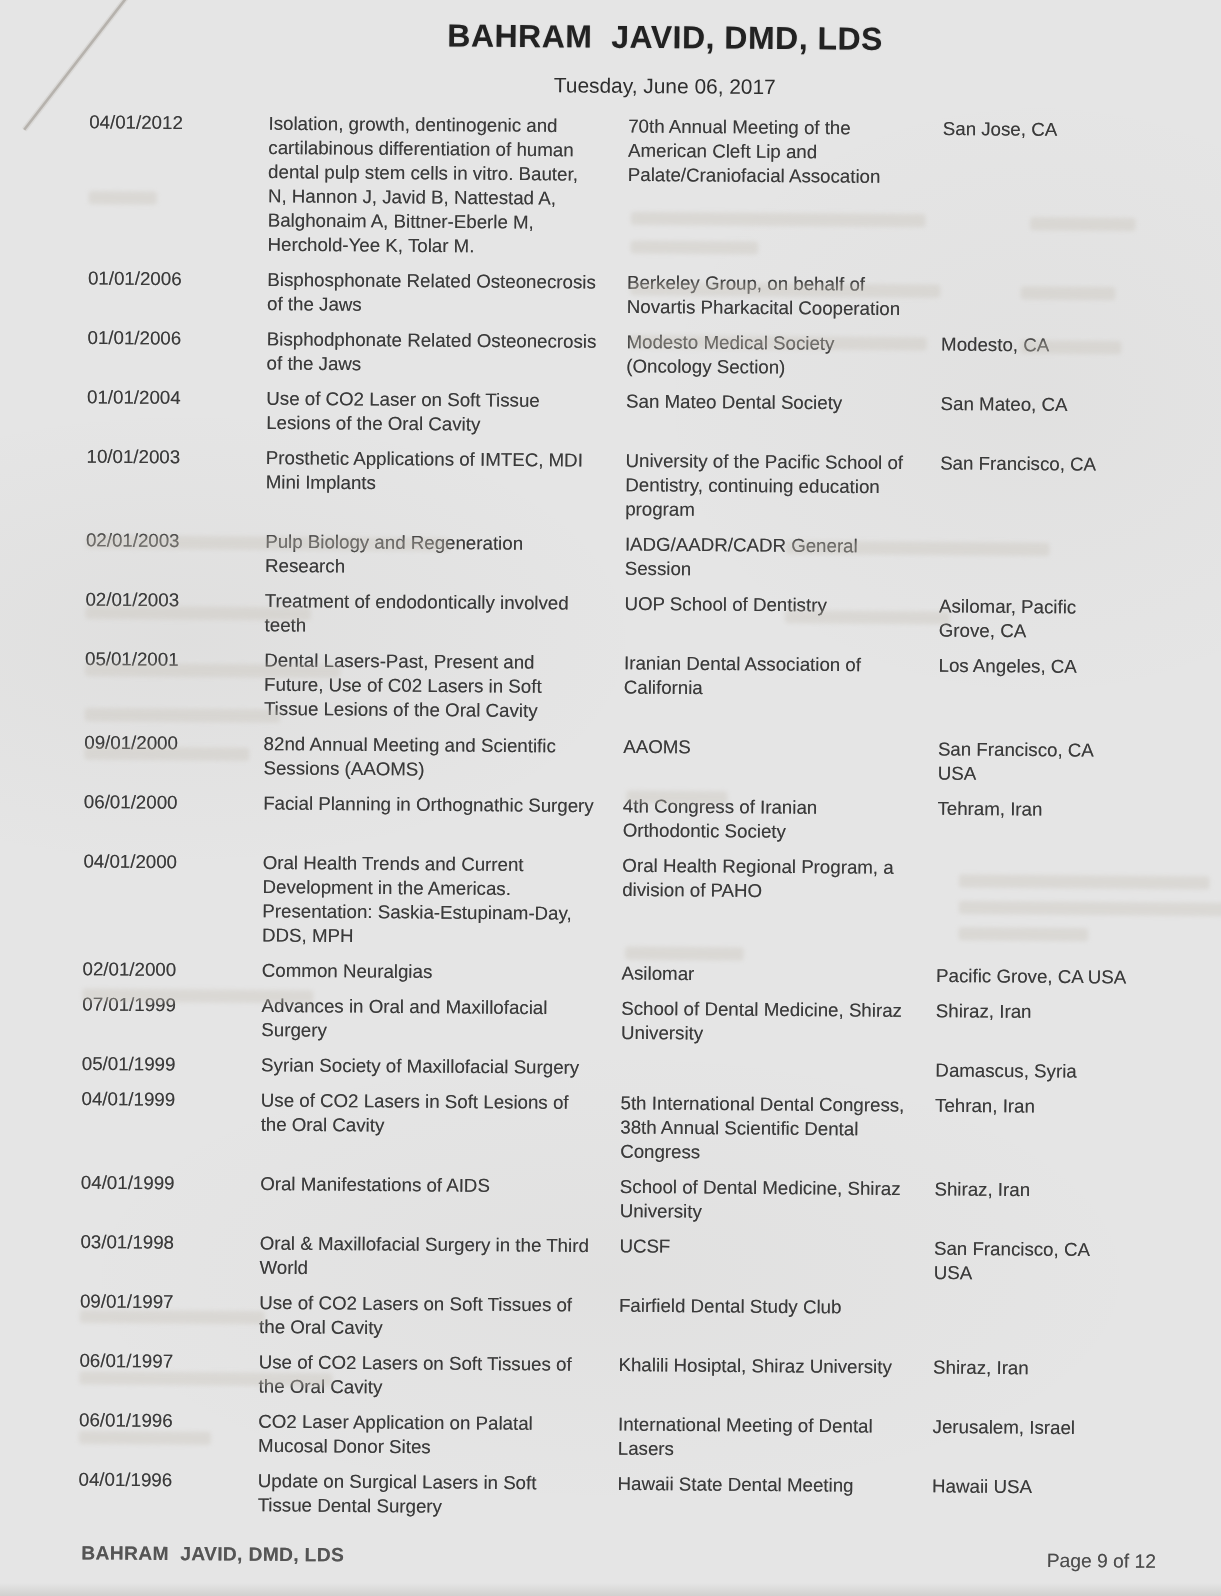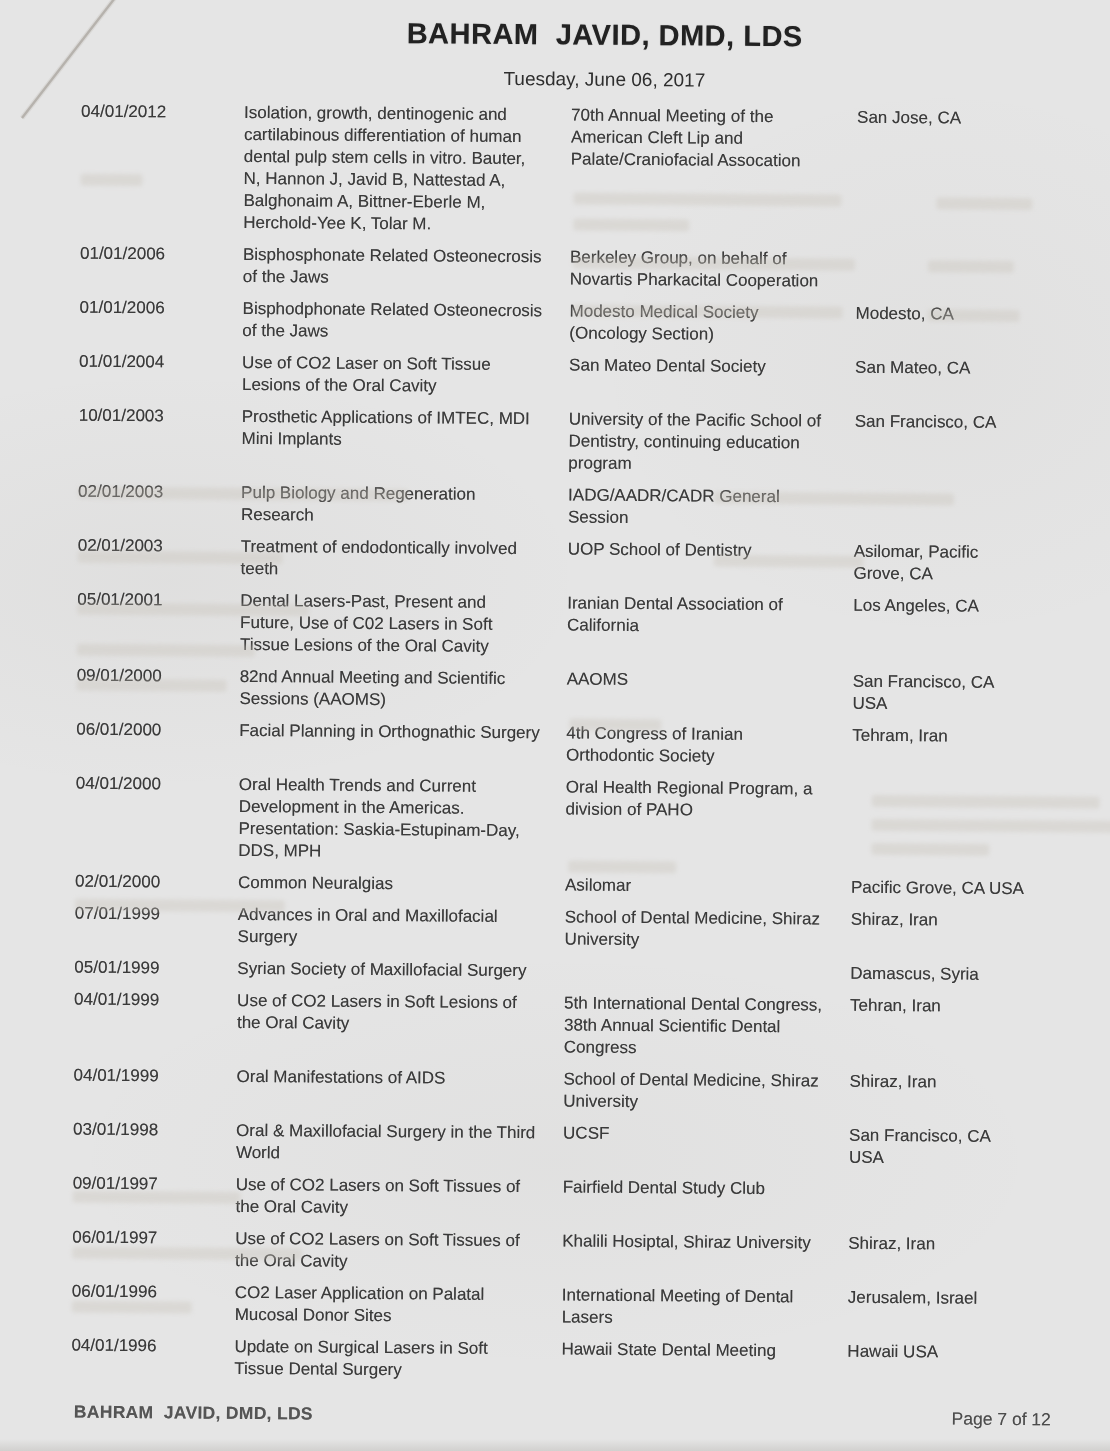--- a/index.html
+++ b/index.html
@@ -305,17 +305,17 @@
     <div class="cell c-date">04/01/1996</div>
     <div class="cell c-title">Update on Surgical Lasers in Soft
 Tissue Dental Surgery</div>
     <div class="cell c-org">Hawaii State Dental Meeting</div>
     <div class="cell c-loc">Hawaii USA</div>
   </div>
 </div>
 
     <div class="footer">
       <span class="f-name">BAHRAM  JAVID, DMD, LDS</span>
-      <span class="f-page">Page 7 of 12</span>
+      <span class="f-page">Page 9 of 12</span>
     </div>
 
   </div>
 </div>
 
 </body></html>

